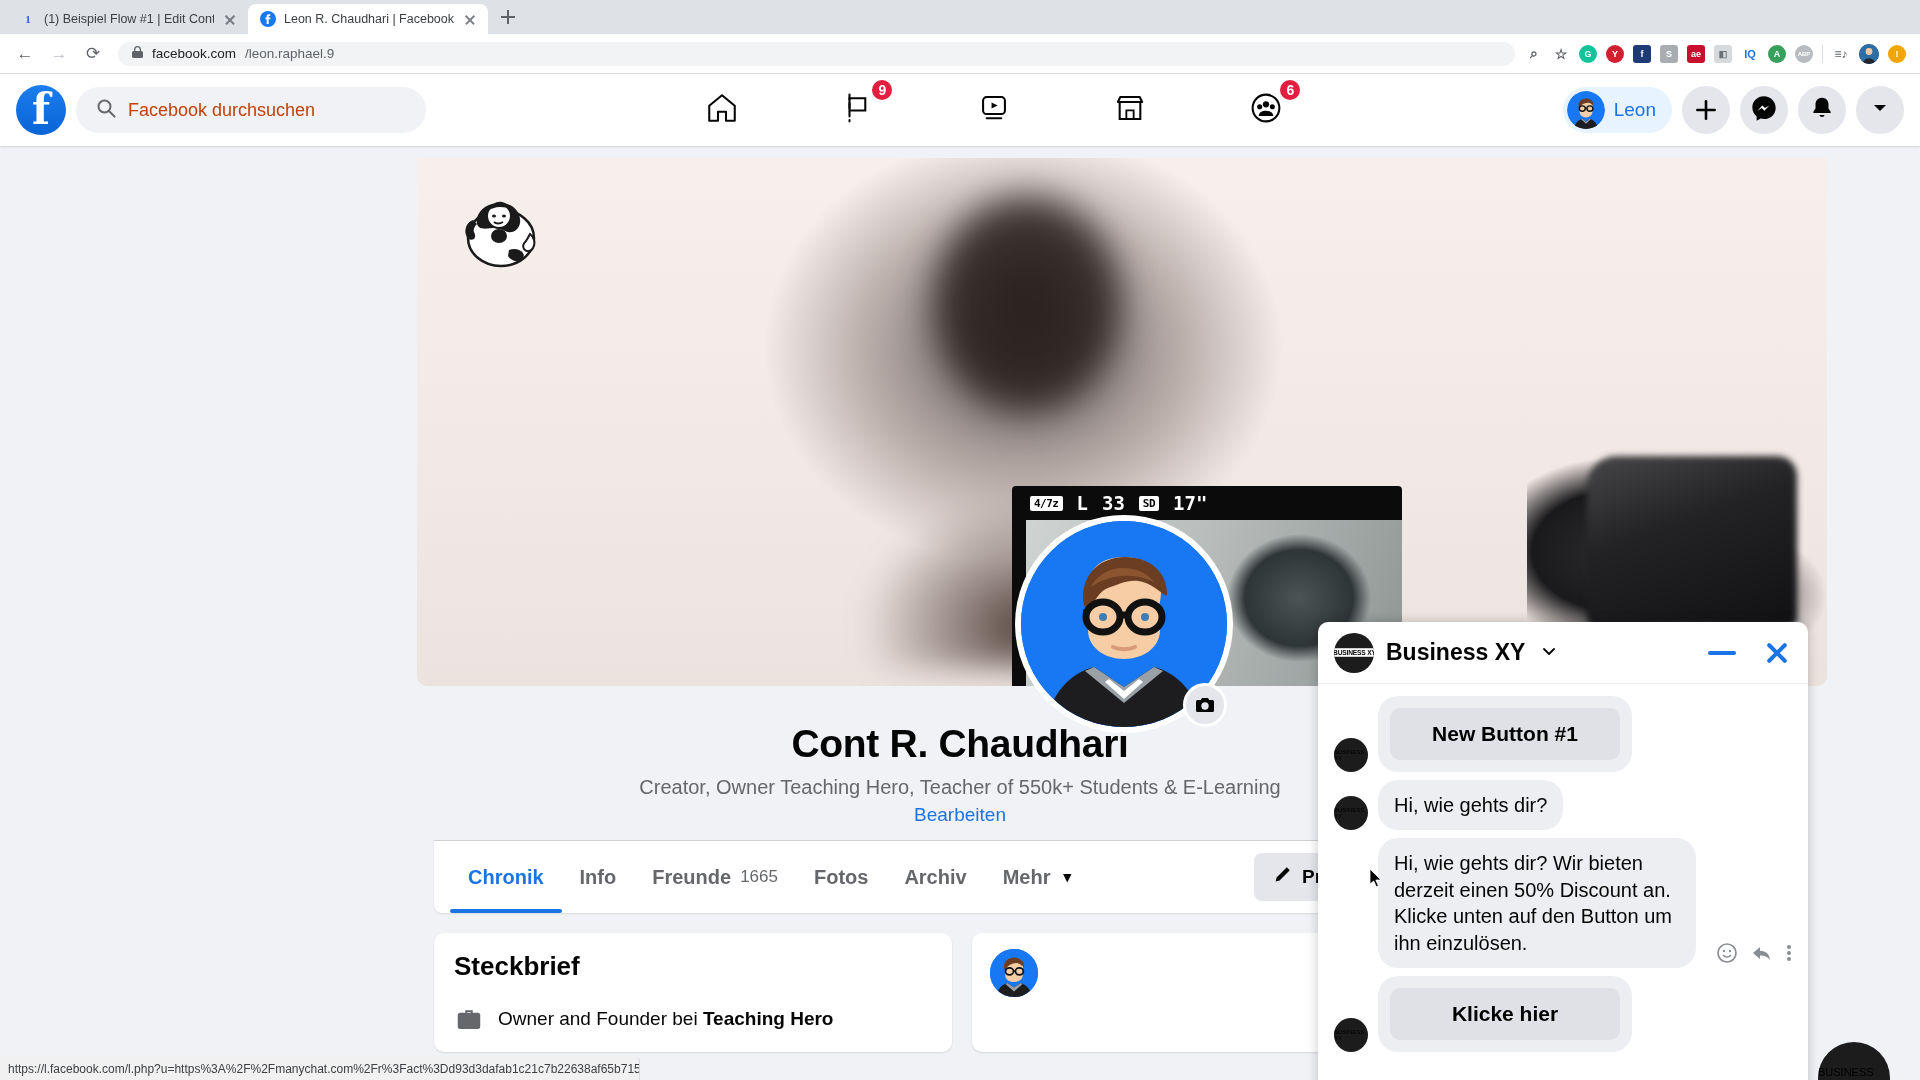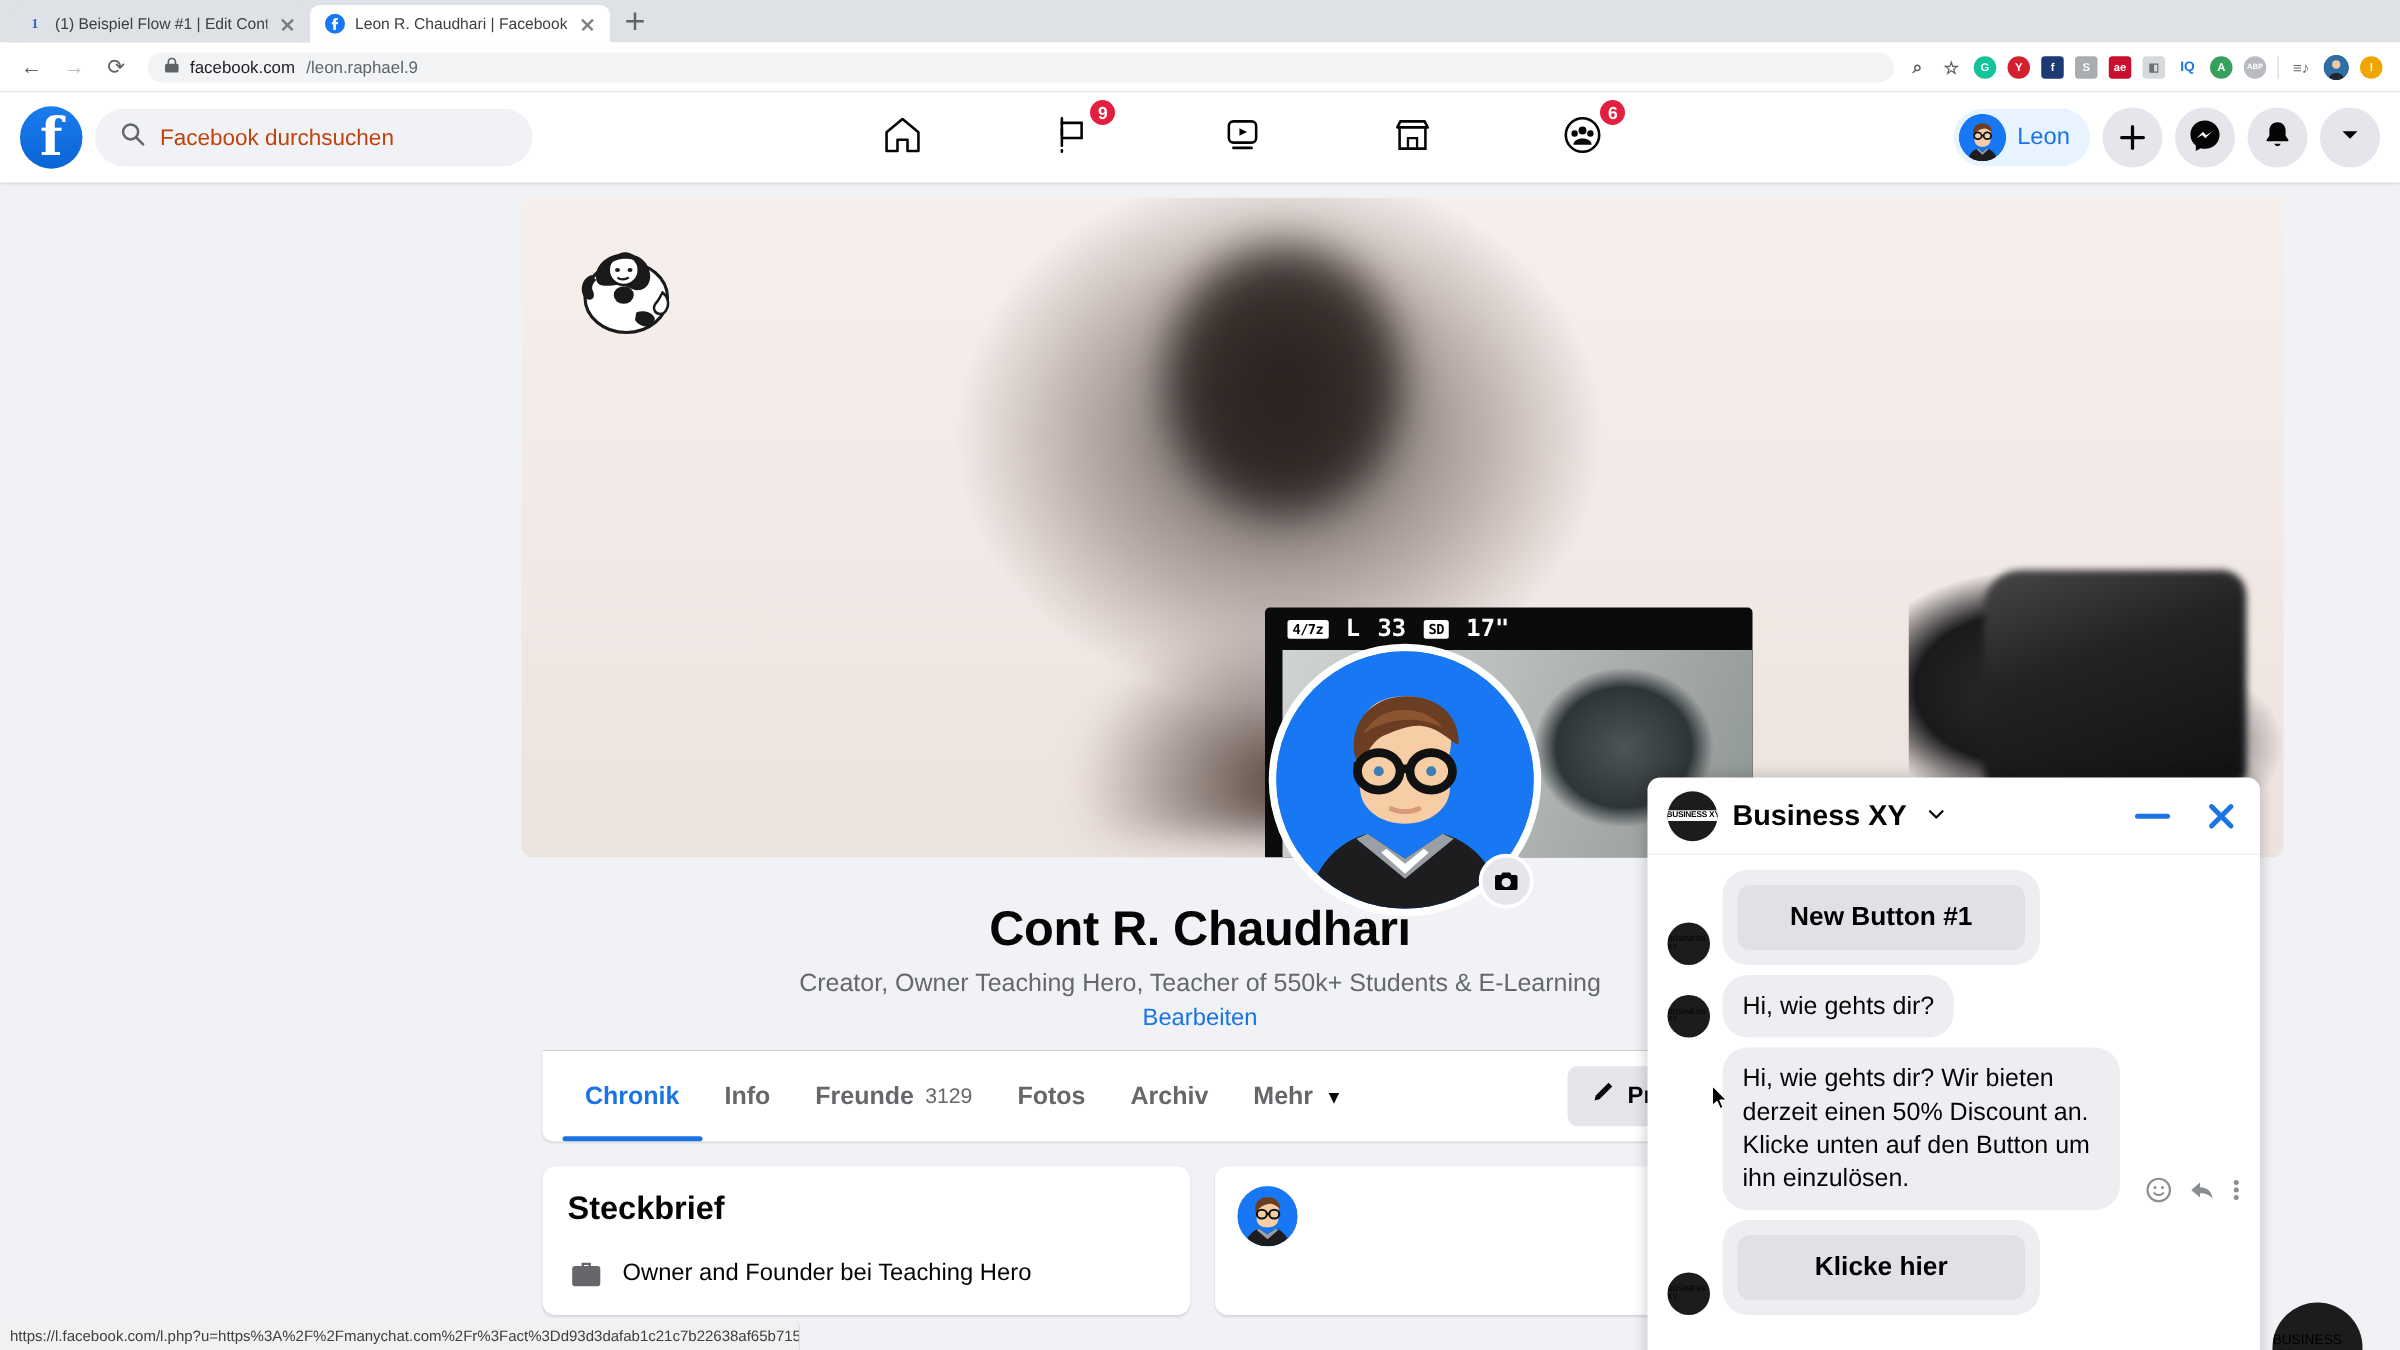--- a/index.html
+++ b/index.html
@@ -241,21 +241,21 @@
   
   .lower { width: 1052px; margin: 20px auto 0; display:flex; gap: 20px;
     position: relative; }
   .card { background:#fff; border-radius:10px; box-shadow: 0 1px 2px rgba(0,0,0,.12); }
   .card-left { width: 518px; padding: 18px 20px; }
   .card-right { flex:1; padding: 16px 18px; }
   .card-title { font-size: 26px; font-weight: bold; color:#050505; }
   .steck-row { display:flex; align-items:center; gap:14px; margin-top:22px; }
   .steck-icon { width:30px; height:30px; color:#65676b; flex:0 0 30px; }
   .steck-text { font-size: 19px; color:#050505; }
-  .steck-text b { font-weight: 400; }
+  .steck-text b { font-weight: 700; }
   .composer { display:flex; align-items:center; gap:14px; }
   .composer-av { width:48px; height:48px; border-radius:50%; flex:0 0 48px;
     overflow:hidden; background:#1877f2; position:relative; }
   .composer-box {
     flex:1; height:48px; background:#f0f2f5; border-radius:24px;
     display:flex; align-items:center; padding: 0 20px;
     font-size: 20px; color:#65676b;
   }
 
   
@@ -577,21 +577,21 @@
     <div class="tabs-card">
       <div class="tabs-row">
         <div class="ptab active">
           <span>Chronik</span>
         </div>
         <div class="ptab">
           <span>Info</span>
         </div>
         <div class="ptab">
           <span>Freunde</span>
-          <span class="count">3129</span>
+          <span class="count">1665</span>
         </div>
         <div class="ptab">
           <span>Fotos</span>
         </div>
         <div class="ptab">
           <span>Archiv</span>
         </div>
         <div class="ptab">
           <span>Mehr</span>
           <span class="chev">▾</span>

